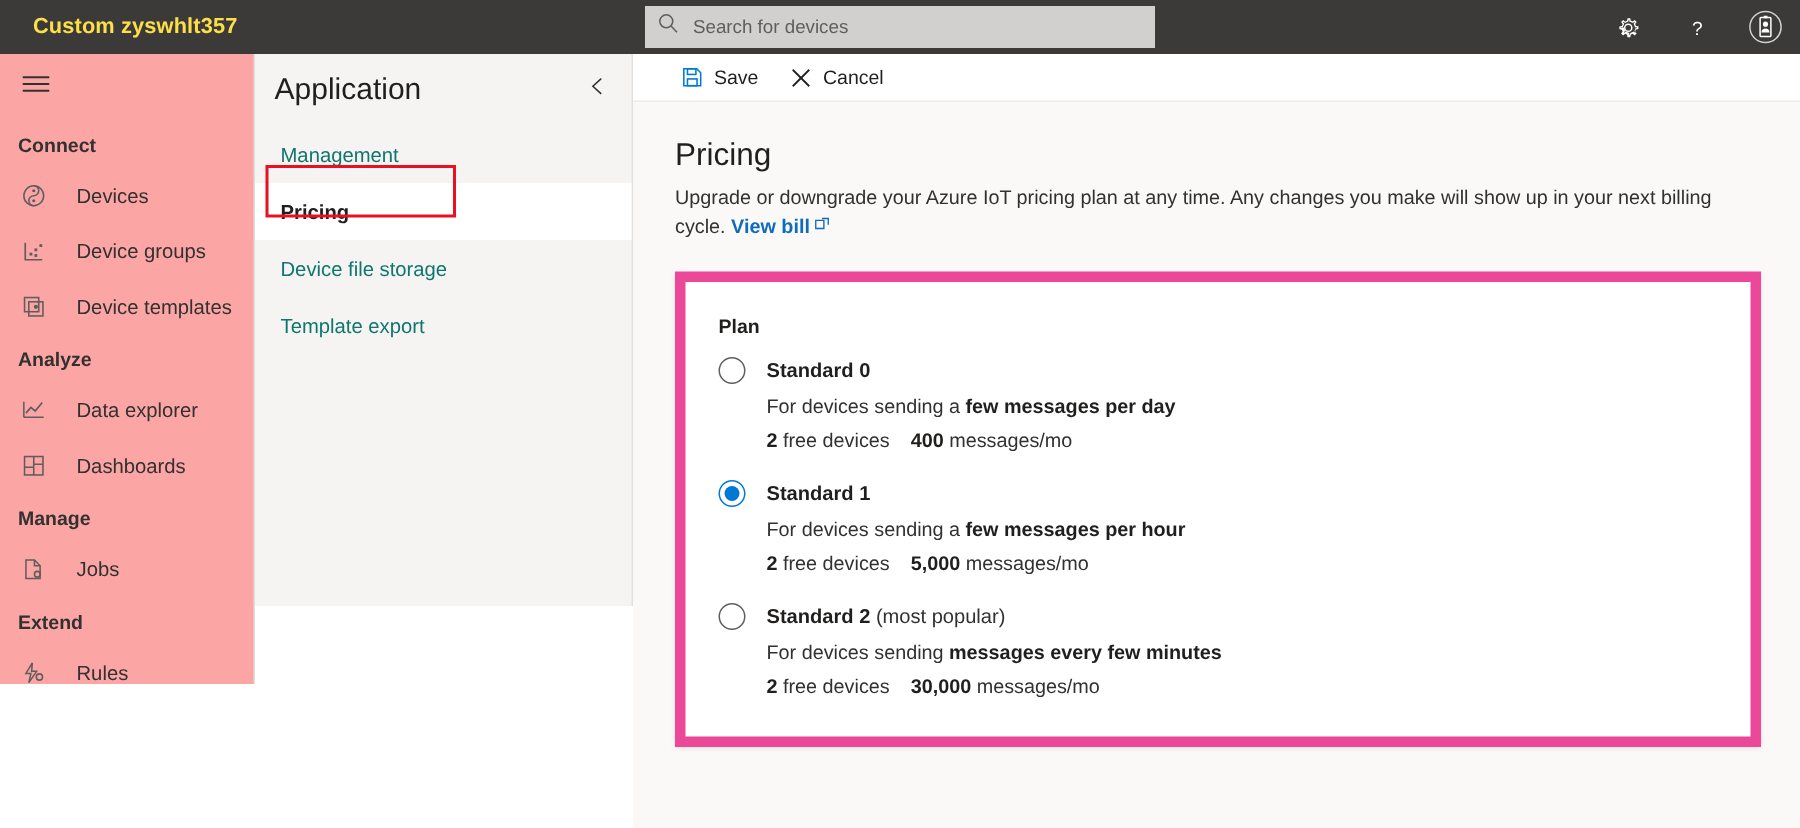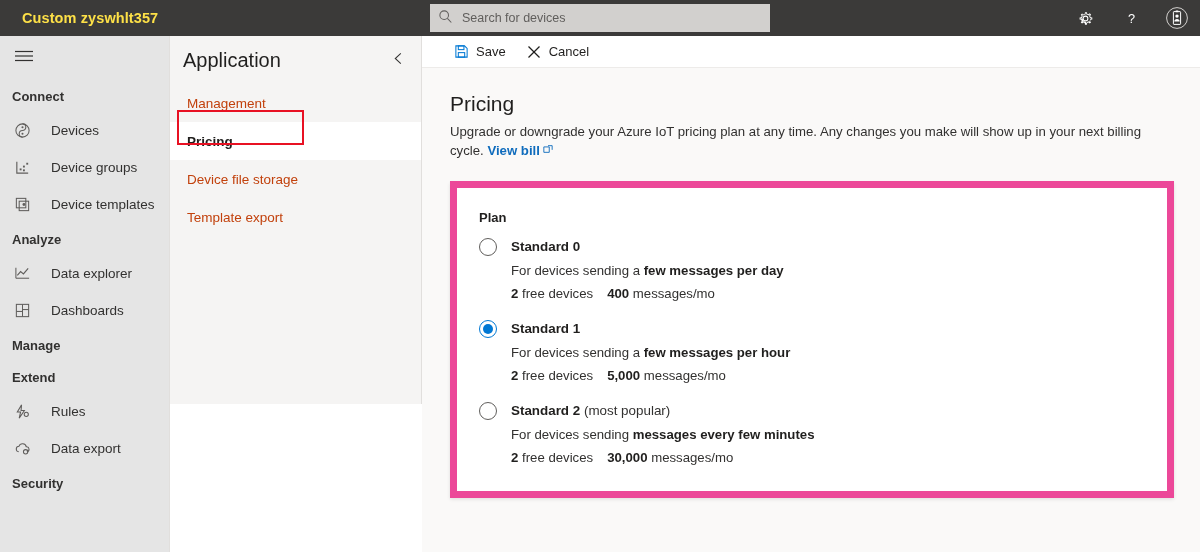--- a/index.html
+++ b/index.html
@@ -49,22 +49,22 @@
   .hdr-btn {
     width: 30px; height: 30px;
     display: flex; align-items: center; justify-content: center;
     cursor: pointer;
   }
   .hdr-btn svg { display: block; }
 
   
   .leftnav {
     position: absolute; top: 36px; left: 0;
-    width: 170px; height: 516px;
-    background: #e5e5e5;
+    width: 170px; height: 420px;
+    background: #fca5a5;
     border-right: 1px solid #e1dfdd;
     overflow: hidden;
   }
   .hamburger {
     width: 48px; height: 44px;
     display: flex; align-items: center; justify-content: center;
     cursor: pointer;
   }
   .nav-section {
     font-size: 13px; font-weight: bold; color: #323130;
@@ -95,21 +95,21 @@
   .panel-title {
     font-size: 20px; color: #201f1e; font-weight: normal; flex: 1;
     line-height: 1;
   }
   .panel-collapse {
     width: 26px; height: 26px; display: flex;
     align-items: center; justify-content: center; cursor: pointer;
   }
   .panel-item {
     height: 38px; display: flex; align-items: center;
-    padding-left: 17px; font-size: 13.5px; color: #c2410c;
+    padding-left: 17px; font-size: 13.5px; color: #0f766e;
     cursor: pointer; position: relative;
   }
   .panel-item.selected {
     background: #ffffff; font-weight: bold; color: #201f1e;
   }
   .annotation-box {
     position: absolute;
     left: 177px; top: 110px; width: 127px; height: 35px;
     border: 2px solid #e81123;
     pointer-events: none;
@@ -302,20 +302,30 @@
             <rect x="2.5" y="2.5" width="13" height="13" fill="none" stroke="#605e5c" stroke-width="1.1"></rect>
             <line x1="9" y1="2.5" x2="9" y2="15.5" stroke="#605e5c" stroke-width="1.1"></line>
             <line x1="9" y1="8" x2="15.5" y2="8" stroke="#605e5c" stroke-width="1.1"></line>
             <line x1="2.5" y1="10" x2="9" y2="10" stroke="#605e5c" stroke-width="1.1"></line>
           </svg>
       </span>
       <span class="nav-label">Dashboards</span>
     </div>
 
     <div class="nav-section">Manage</div>
+    <div class="nav-item">
+      <span class="nav-ico">
+        <svg width="17" height="17" viewBox="0 0 18 18">
+            <path d="M3.5 2.5h6l4 4v9h-10z" fill="none" stroke="#605e5c" stroke-width="1.1"></path>
+            <path d="M9.5 2.5v4h4" fill="none" stroke="#605e5c" stroke-width="1.1"></path>
+            <circle cx="11.5" cy="12.5" r="2" fill="none" stroke="#605e5c" stroke-width="1.1"></circle>
+          </svg>
+      </span>
+      <span class="nav-label">Jobs</span>
+    </div>
 
     <div class="nav-section">Extend</div>
     <div class="nav-item">
       <span class="nav-ico">
         <svg width="17" height="17" viewBox="0 0 18 18">
             <path d="M8 2L3.5 9.5H7L5.5 16 11 8H7.5z" fill="none" stroke="#605e5c" stroke-width="1.1"></path>
             <circle cx="13" cy="12" r="2.2" fill="none" stroke="#605e5c" stroke-width="1.1"></circle>
           </svg>
       </span>
       <span class="nav-label">Rules</span>

